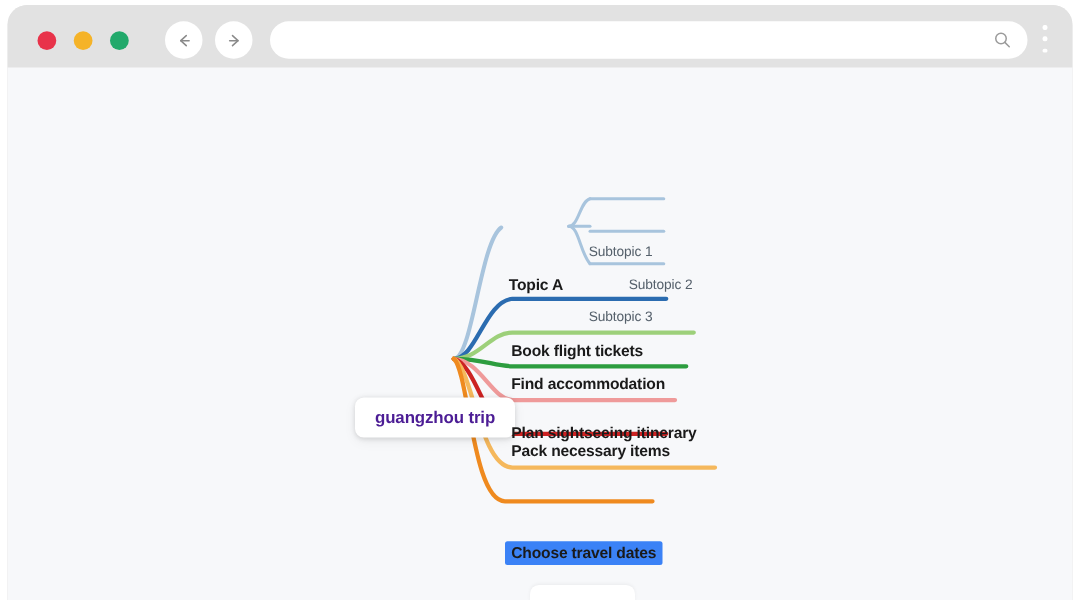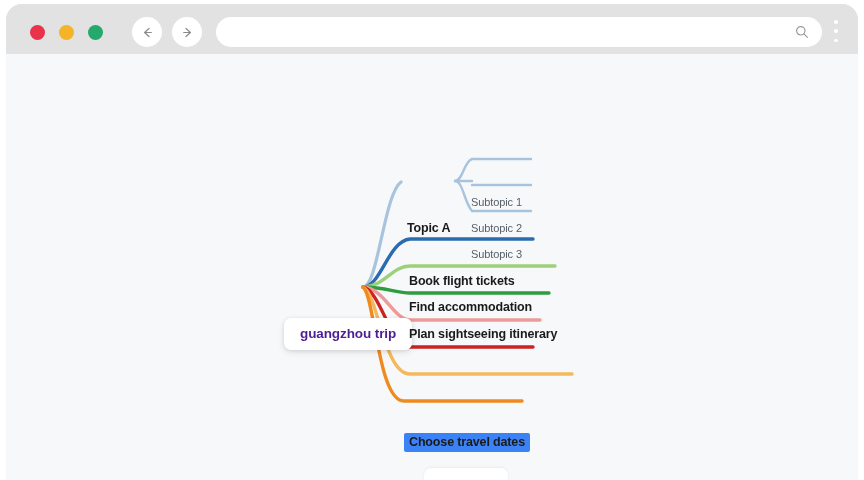--- a/index.html
+++ b/index.html
@@ -231,25 +231,26 @@
         <path d="M357,233 C372,240 378,320 404,320 L566,320" fill="none" stroke="#f5b85c" stroke-width="3.4" stroke-linecap="round"></path>
 
         <path d="M357,233 C369,243 372,347 398,347 L516,347" fill="none" stroke="#ef8a1f" stroke-width="3.4" stroke-linecap="round"></path>
       </svg>
 
       <div class="root-node">guangzhou trip</div>
 
       <div class="node-label topic-label">Topic A</div>
 
       <div class="node-label subtopic-label" style="top:142px;">Subtopic 1</div>
-      <div class="node-label subtopic-label" style="top:168px;">Subtopic 2</div>
+      <div class="node-label subtopic-label" style="top:168px;margin-left:32px;">Subtopic 2</div>
       <div class="node-label subtopic-label" style="top:194px;">Subtopic 3</div>
 
       <div class="node-label branch-label" style="top:220px;">Book flight tickets</div>
       <div class="node-label branch-label" style="top:246px;">Find accommodation</div>
-      <div class="node-label branch-label" style="top:273px;">Plan sightseeing itinerary</div>
+      <div class="node-label branch-label" style="top:285px;">Plan sightseeing itinerary</div>
+      <div class="node-label branch-label" style="top:300px;">Pack necessary items</div>
       <div class="node-label branch-label selected" style="top:379px;">Choose travel dates</div>
 
     </div>
   </div>
 </div>
 
 <div class="bottom-indicator"></div>
 
 </body></html>

